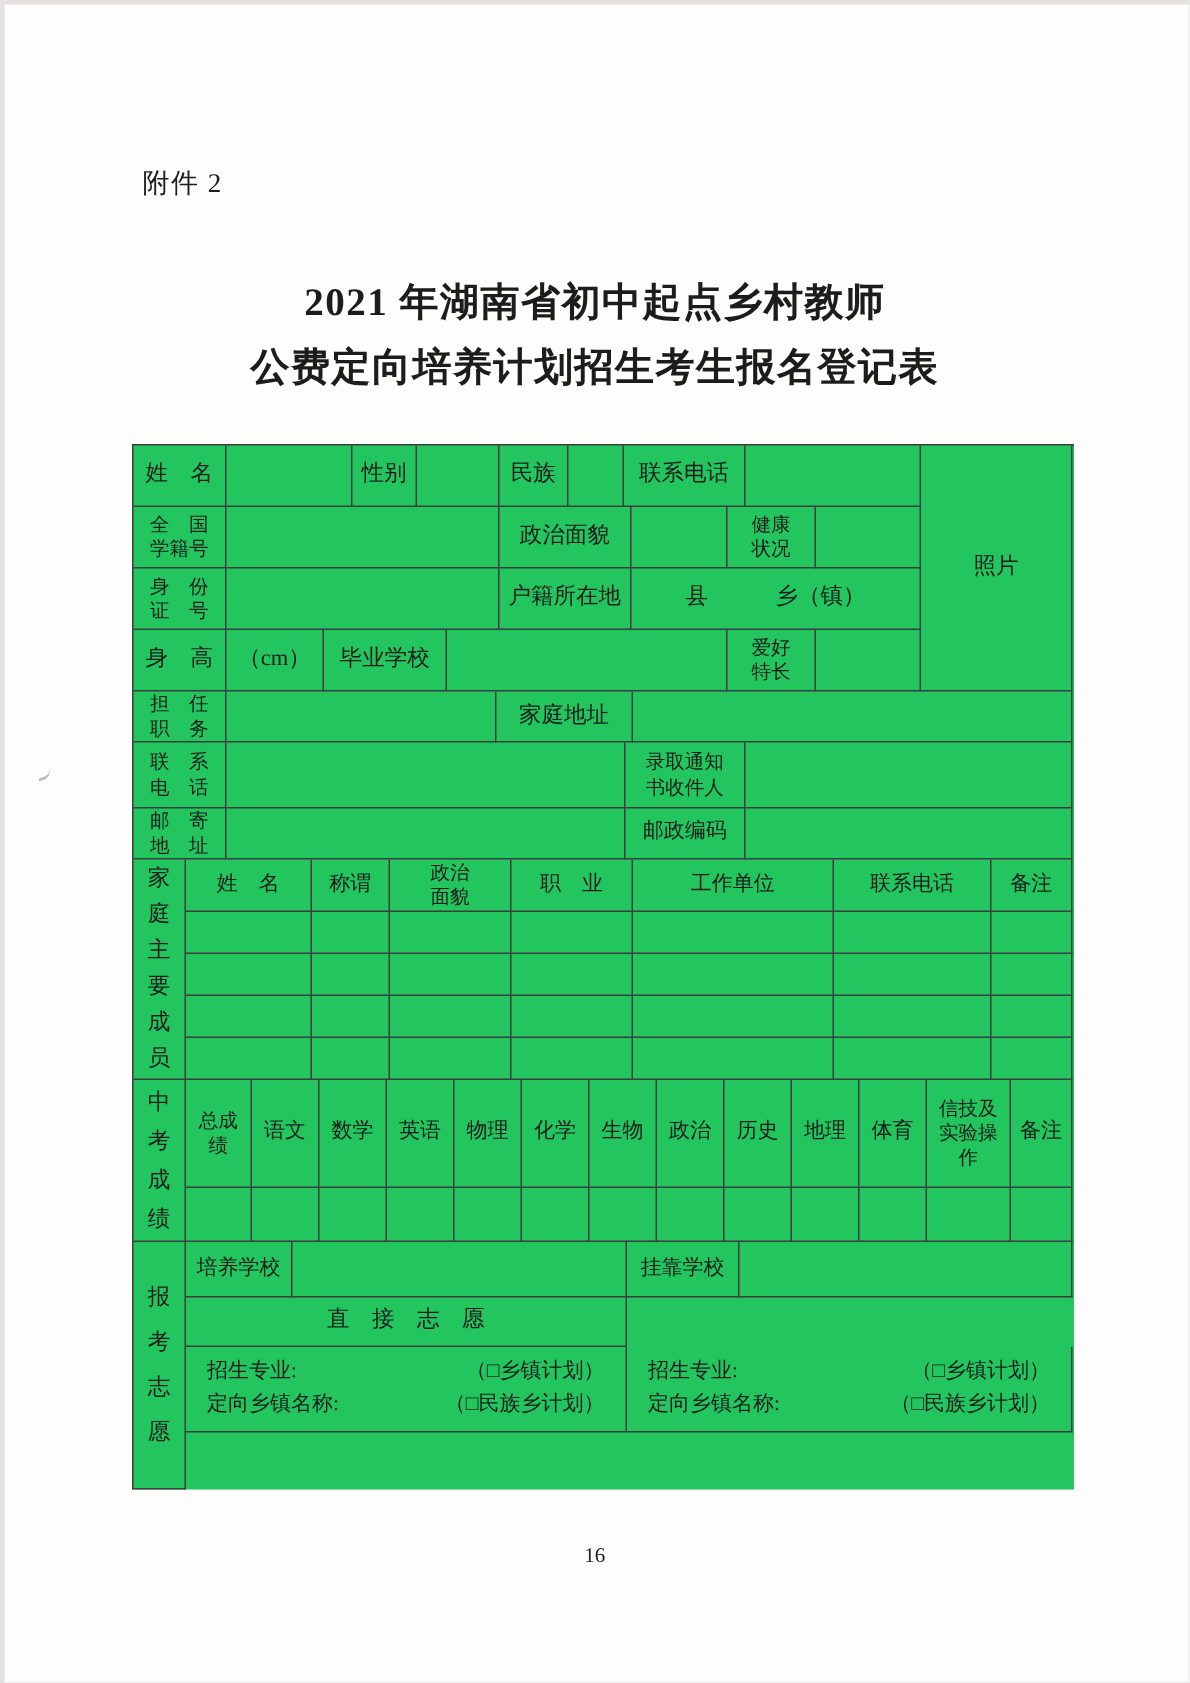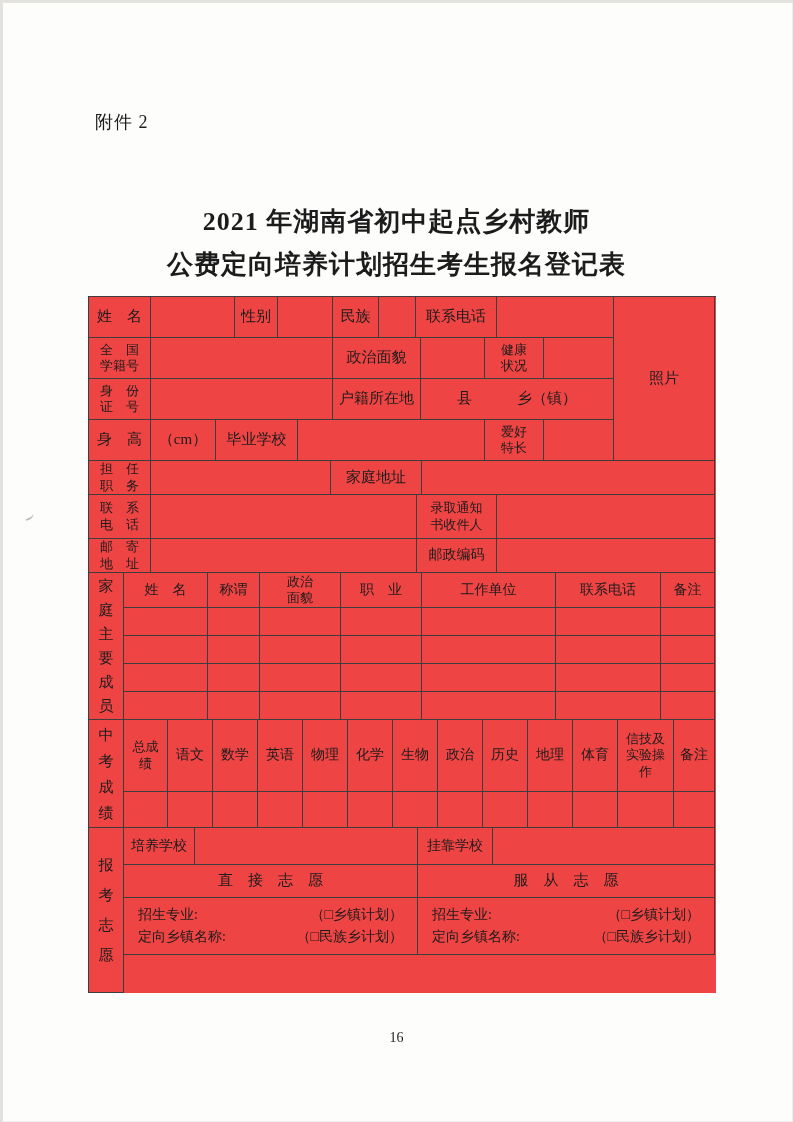--- a/index.html
+++ b/index.html
@@ -8,24 +8,24 @@
     background:#eceae7;
     font-family:"Liberation Serif","DejaVu Serif",serif;
     color:#1c1c1c;
   }
   .page {
     position:relative; width:793px; height:1122px;
     background:#fdfdfc; overflow:hidden;
     box-shadow:inset 3px 3px 0 #e3e2df, inset -1px -1px 0 #efeeec;
   }
   .attachment { position:absolute; left:95px; top:110px; font-size:18px; letter-spacing:1px; }
-  .title { position:absolute; left:0; top:180px; width:100%; text-align:center; font-weight:bold; font-size:26px; line-height:43px; letter-spacing:1px;margin-top:20px; }
+  .title { position:absolute; left:0; top:180px; width:100%; text-align:center; font-weight:bold; font-size:26px; line-height:43px; letter-spacing:1px; }
   .pagenum { position:absolute; left:0; top:1030px; width:100%; text-align:center; font-size:14px; }
 
-  .tbl { position:absolute; left:88px; top:296px; width:627px; border-top:1px solid #3d3d3d; border-left:1px solid #3d3d3d; background:#ef4444; }
+  .tbl { position:absolute; left:88px; top:296px; width:627px; border-top:1px solid #3d3d3d; border-left:1px solid #3d3d3d; background:#22c55e; }
   .row { display:flex; }
   .c {
     box-sizing:border-box; border-right:1px solid #3d3d3d; border-bottom:1px solid #3d3d3d;
     display:flex; align-items:center; justify-content:center; text-align:center;
     white-space:pre-line; font-size:15px; line-height:1.3; overflow:hidden;
   }
   .sm { font-size:13px; line-height:1.25; }
   .hx { font-size:14px; }
   .sec { display:flex; }
   .vlabel { line-height:24px; font-size:15px; }
@@ -220,21 +220,20 @@
 愿</div>
       <div class="flexcol" style="width:591px">
         <div class="row" style="height:37px">
           <div class="c hx" style="width:71px">培养学校</div>
           <div class="c" style="width:223px"></div>
           <div class="c hx" style="width:75px">挂靠学校</div>
           <div class="c" style="width:222px"></div>
         </div>
         <div class="row" style="height:33px">
           <div class="c" style="width:294px">直　接　志　愿</div>
-          <div class="c" style="width:297px">服　从　志　愿</div>
         </div>
         <div class="row" style="height:57px">
           <div class="c bigcell" style="width:294px">
             <div class="bigline">
               <span>招生专业:</span>
               <span>（□乡镇计划）</span>
             </div>
             <div class="bigline">
               <span>定向乡镇名称:</span>
               <span>（□民族乡计划）</span>

